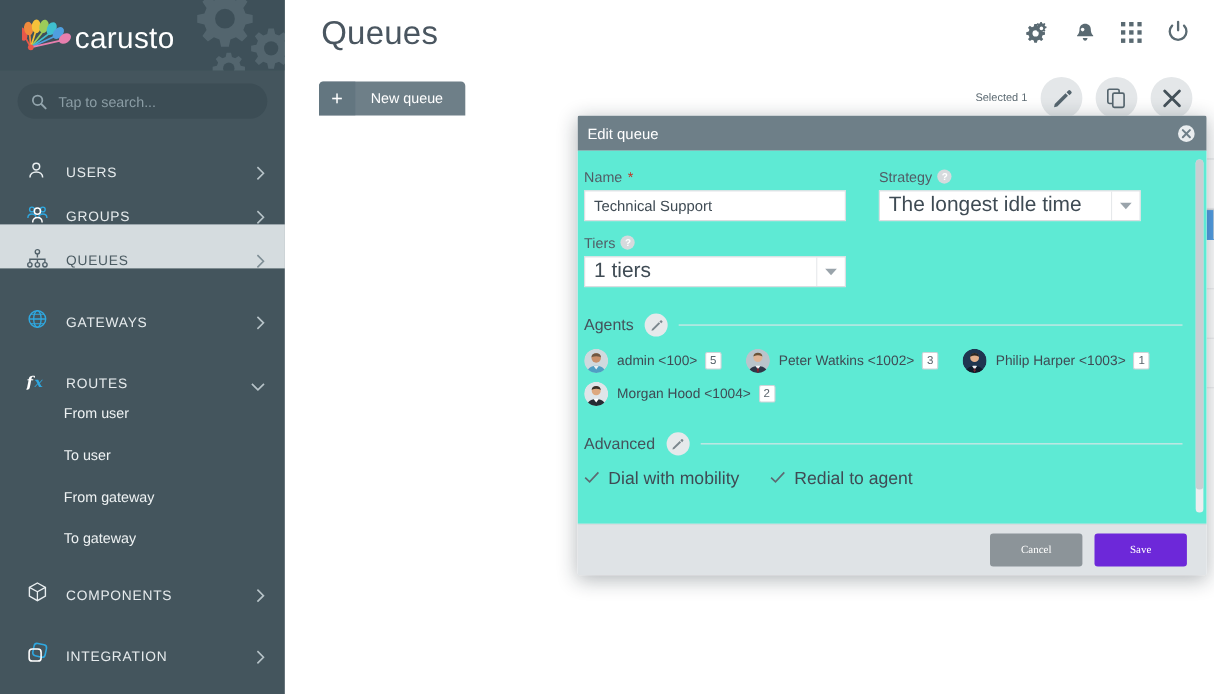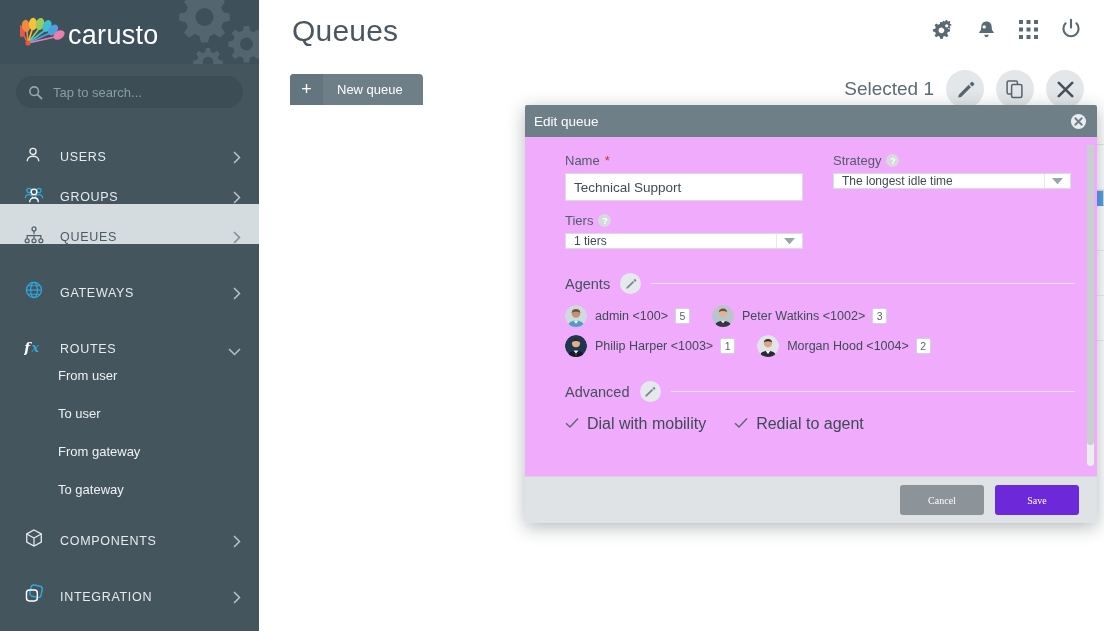--- a/index.html
+++ b/index.html
@@ -76,21 +76,21 @@
   .top-icons {
     position: absolute; right: 22px; top: 18px;
     display: flex; align-items: center; gap: 22px;
   }
   .top-icons .ti { color: #5a6a72; cursor: pointer; line-height: 0; }
 
   .sel-bar {
     position: absolute; right: 20px; top: 70px;
     display: flex; align-items: center; gap: 12px;
   }
-  .sel-label { font-size: 19px; color: #5d6b73; }
+  .sel-label { font-size: 10px; color: #5d6b73; }
   .round-btn {
     width: 38px; height: 38px; border-radius: 50%;
     background: #e4e7e9; display: flex; align-items: center; justify-content: center;
     cursor: pointer; color: #5a6a72;
   }
 
   .tabbar { position: absolute; left: 31px; top: 74px; }
   .tab-new {
     display: inline-flex; align-items: center;
     height: 31px; border-radius: 4px 4px 0 0;
@@ -126,21 +126,21 @@
     display: flex; flex-direction: column;
   }
   .modal-head {
     height: 32px; background: #6e7f88; color: #fff;
     display: flex; align-items: center; padding: 0 10px 0 9px;
     font-size: 13.5px; flex: none;
   }
   .modal-head .t { flex: 1; }
   .modal-close { cursor: pointer; line-height: 0; }
   .modal-body {
-    flex: 1; background: #f0abfc; padding: 16px 22px 0 40px;
+    flex: 1; background: #5eead4; padding: 16px 22px 0 6px;
     position: relative; overflow: hidden;
   }
   .mscroll {
     position: absolute; right: 3px; top: 8px; width: 7px; bottom: 10px;
     background: #eceef0; border-radius: 4px;
   }
   .mscroll i {
     display: block; width: 7px; height: 300px; background: #c9ced2; border-radius: 4px;
   }
   .row2 { display: flex; gap: 30px; }
@@ -156,22 +156,22 @@
     display: inline-flex; align-items: center; justify-content: center;
     font-weight: bold;
   }
   .inp {
     width: 100%; height: 28px; border: 1px solid #d9dde0;
     background: #fff; font-size: 13.5px; color: #3f4b54;
     padding: 0 8px; outline: none;
     font-family: "Liberation Sans", sans-serif;
   }
   .sel {
-    width: 100%; height: 16px; border: 1px solid #d9dde0; background: #fff;
-    font-size: 12px; color: #3f4b54; display: flex; 
+    width: 100%; height: 28px; border: 1px solid #d9dde0; background: #fff;
+    font-size: 19px; color: #3f4b54; display: flex; align-items: center;
     padding-left: 8px; cursor: pointer; position: relative;
   }
   .sel .arrow {
     position: absolute; right: 0; top: 0; bottom: 0; width: 26px;
     border-left: 1px solid #e6e9eb; display: flex; align-items: center; justify-content: center;
     color: #9aa4ab; font-size: 9px;
   }
   .fld-tiers { margin-top: 12px; }
 
   .sec-head { display: flex; align-items: center; gap: 10px; margin-top: 24px; }

